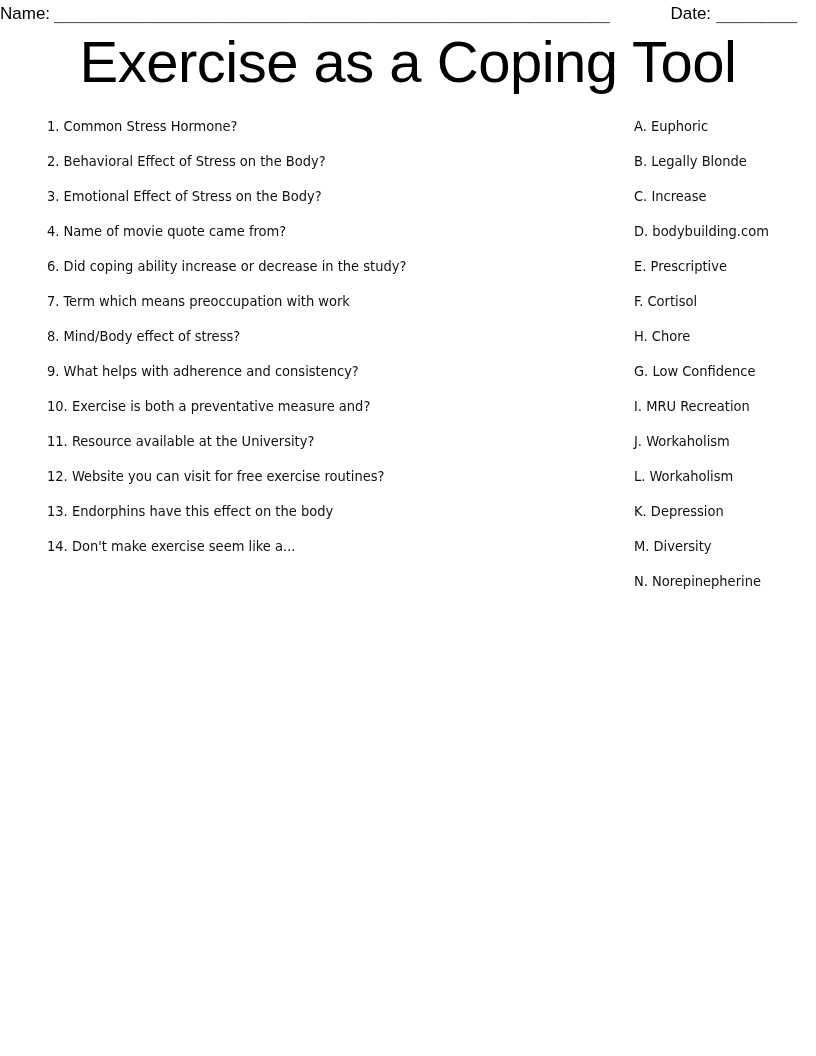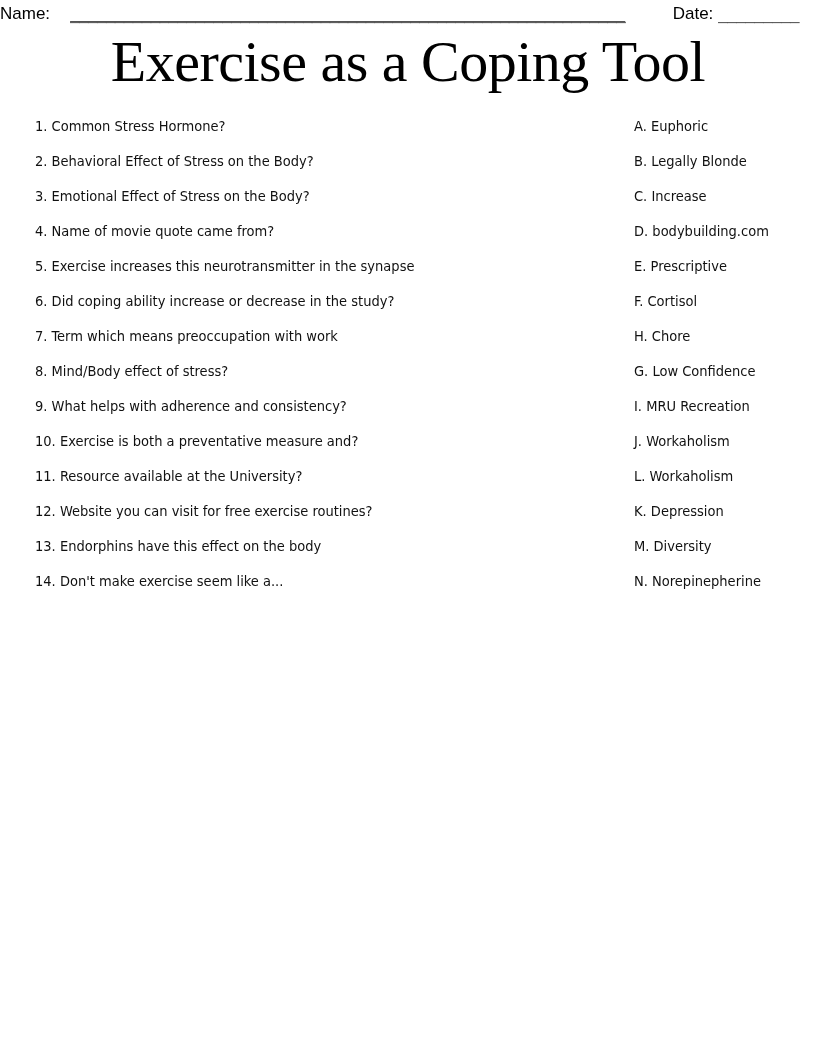--- a/index.html
+++ b/index.html
@@ -40,61 +40,60 @@
     font-family: "Liberation Sans", sans-serif;
     font-size: 17px;
     color: #555555;
     letter-spacing: -0.5px;
     overflow: hidden;
     position: relative;
     top: 1px;
   }
   .nd-rule.name-rule {
     width: 575px;
-    margin-left: 20px;
-    text-decoration: underline;
+    margin-left: 4px;
   }
   .nd-rule.date-rule {
     width: 100px;
     margin-left: 5px;
   }
   .nd-gap {
     display: inline-block;
     width: 42px;
   }
 
   
   .sheet-title {
     position: absolute;
     top: 26px;
     left: 0px;
     width: 816px;
     text-align: center;
-    font-family: Liberation Serif, serif;
+    font-family: Liberation Sans, sans-serif;
     font-size: 58px;
     font-weight: 400;
     line-height: 72px;
     color: #000000;
     letter-spacing: -0.5px;
   }
 
   
   .columns {
     position: absolute;
     top: 109px;
     left: 0px;
     width: 816px;
     height: 500px;
   }
   .col {
     position: absolute;
     top: 0;
   }
   .col-questions {
-    left: 0px;
+    left: 12px;
     width: 600px;
     padding-left: 35px;
   }
   .col-answers {
     left: 634px;
     width: 206px;
   }
   .row-item {
     height: 35px;
     line-height: 35px;
@@ -137,24 +136,20 @@
     </div>
     <div class="row-item">
       <span class="marker">3. </span>
       <span class="body-text">Emotional Effect of Stress on the Body?</span>
     </div>
     <div class="row-item">
       <span class="marker">4. </span>
       <span class="body-text">Name of movie quote came from?</span>
     </div>
     <div class="row-item">
-      <span class="marker">5. </span>
-      <span class="body-text">Exercise increases this neurotransmitter in the synapse</span>
-    </div>
-    <div class="row-item">
       <span class="marker">6. </span>
       <span class="body-text">Did coping ability increase or decrease in the study?</span>
     </div>
     <div class="row-item">
       <span class="marker">7. </span>
       <span class="body-text">Term which means preoccupation with work</span>
     </div>
     <div class="row-item">
       <span class="marker">8. </span>
       <span class="body-text">Mind/Body effect of stress?</span>

